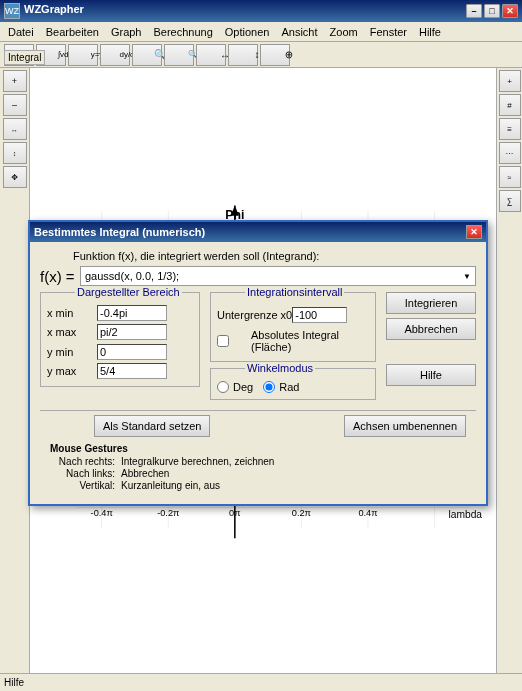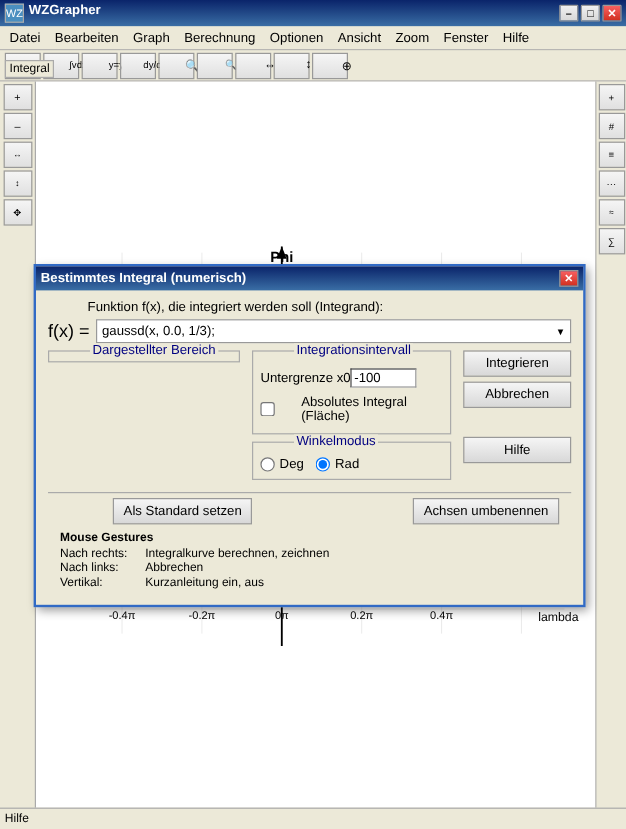--- a/index.html
+++ b/index.html
@@ -318,20 +318,21 @@
       padding: 0 8px;
     }
 
     #mouse-gestures {
       font-size: 10px;
     }
     .gesture-row {
       display: flex;
       gap: 6px;
       margin-bottom: 1px;
+      text-align: right;
     }
     .gesture-key {
       min-width: 65px;
       font-weight: normal;
     }
     .gesture-val {
       color: #000;
     }
 
     
@@ -497,20 +498,38 @@
         <span>gaussd(x, 0.0, 1/3);</span>
         <span class="combo-arrow">▼</span>
       </div>
     </div>
 
     <div id="dialog-columns">
 
       <div id="col-left">
         <div class="group-box">
           <span class="group-title">Dargestellter Bereich</span>
+          <div style="margin-top:8px;">
+            <div class="field-row">
+              <span class="field-label">x min</span>
+              <input type="text" class="field-input" value="-0.4pi" style="">
+            </div>
+            <div class="field-row">
+              <span class="field-label">x max</span>
+              <input type="text" class="field-input" value="pi/2" style="">
+            </div>
+            <div class="field-row" style="margin-top:4px;">
+              <span class="field-label">y min</span>
+              <input type="text" class="field-input" value="0" style="">
+            </div>
+            <div class="field-row">
+              <span class="field-label">y max</span>
+              <input type="text" class="field-input" value="5/4" style="">
+            </div>
+          </div>
         </div>
       </div>
 
       <div id="col-right">
         <div class="group-box">
           <span class="group-title">Integrationsintervall</span>
           <div style="margin-top:10px;">
             <div class="field-row">
               <span class="field-label">Untergrenze x0</span>
               <input type="text" class="field-input" style="width: 55px;" value="-100">

